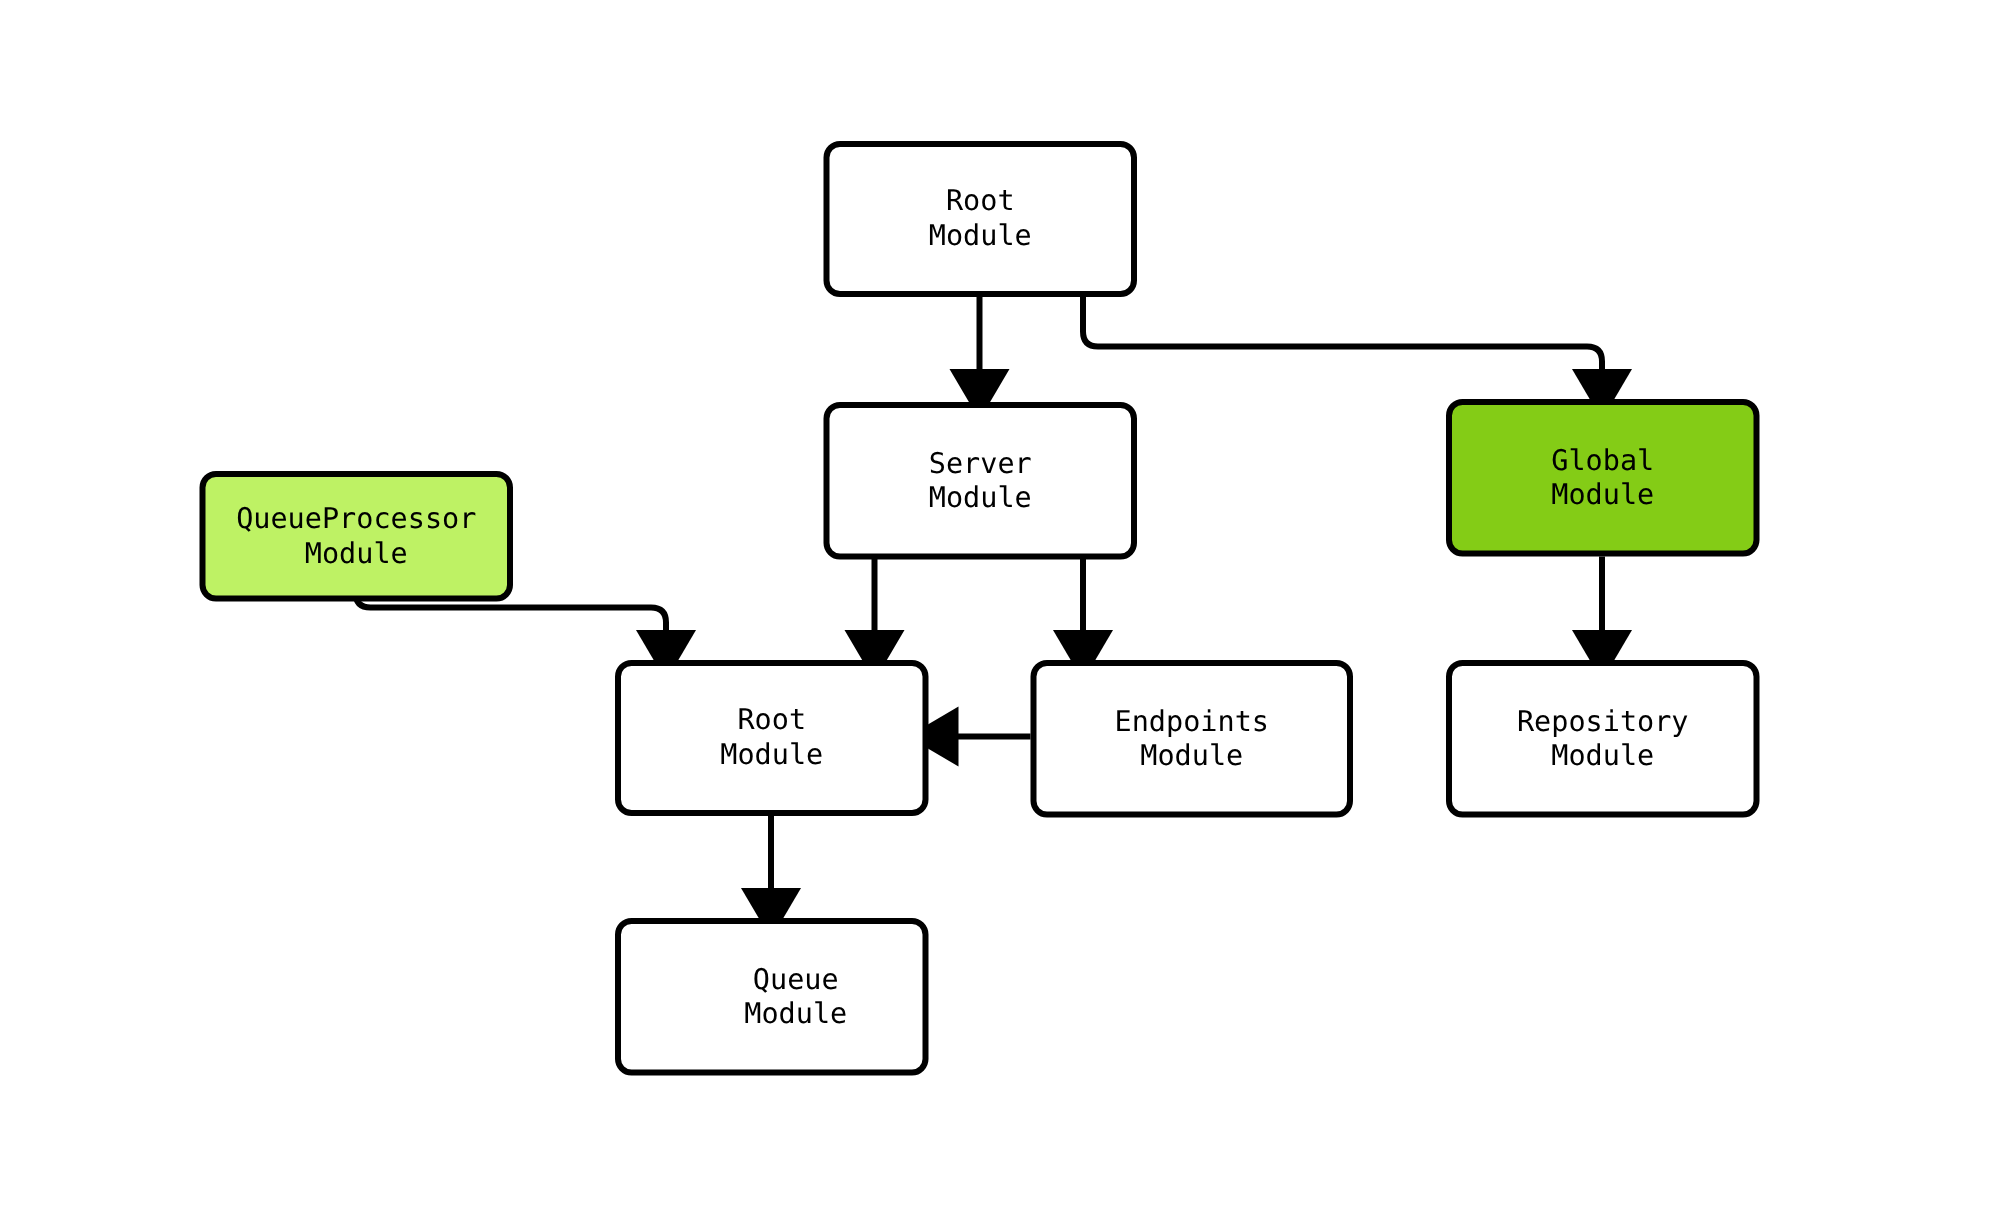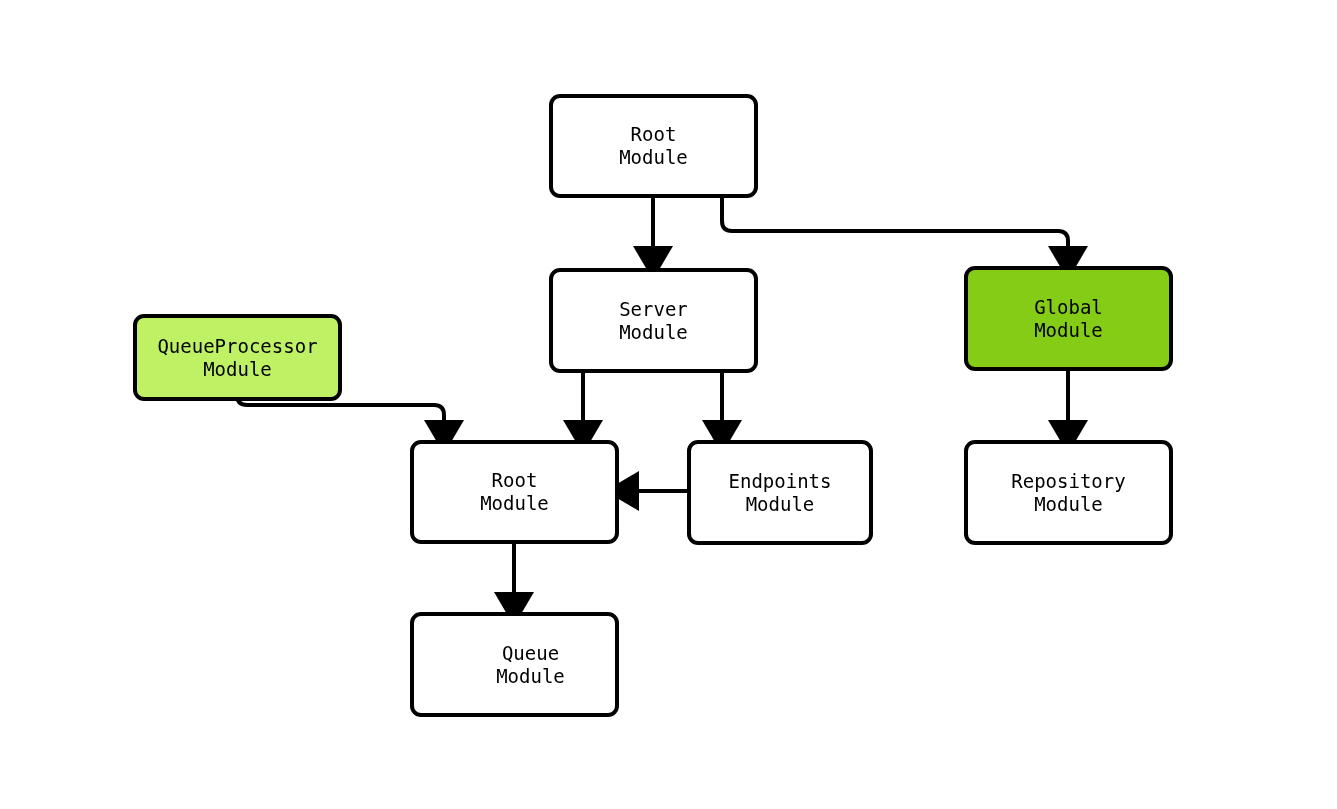--- a/index.html
+++ b/index.html
@@ -89,21 +89,21 @@
   <div class="node" style="left: 964px; top: 266px; width: 209px; height: 105px; border-color: rgb(0, 0, 0); background: #84cc16;">
     <span class="node-line">Global</span>
     <span class="node-line">Module</span>
   </div>
 
   <div class="node" style="left: 410px; top: 440px; width: 209px; height: 104px; border-color: rgb(0, 0, 0); background: rgb(255, 255, 255);">
     <span class="node-line">Root</span>
     <span class="node-line">Module</span>
   </div>
 
-  <div class="node" style="left: 687px; top: 440px; width: 186px; height: 105px; border-color: rgb(0, 0, 0); background: rgb(255, 255, 255);">
+  <div class="node" style="left: 687px; top: 440px; width: 215px; height: 105px; border-color: rgb(0, 0, 0); background: rgb(255, 255, 255);">
     <span class="node-line">Endpoints</span>
     <span class="node-line">Module</span>
   </div>
 
   <div class="node" style="left: 964px; top: 440px; width: 209px; height: 105px; border-color: rgb(0, 0, 0); background: rgb(255, 255, 255); align-items: center;">
     <span class="node-line">Repository</span>
     <span class="node-line">Module</span>
   </div>
 
   <div class="node" style="left: 410px; top: 612px; width: 209px; height: 105px; border-color: rgb(0, 0, 0); background: rgb(255, 255, 255); padding-left: 32px;">

